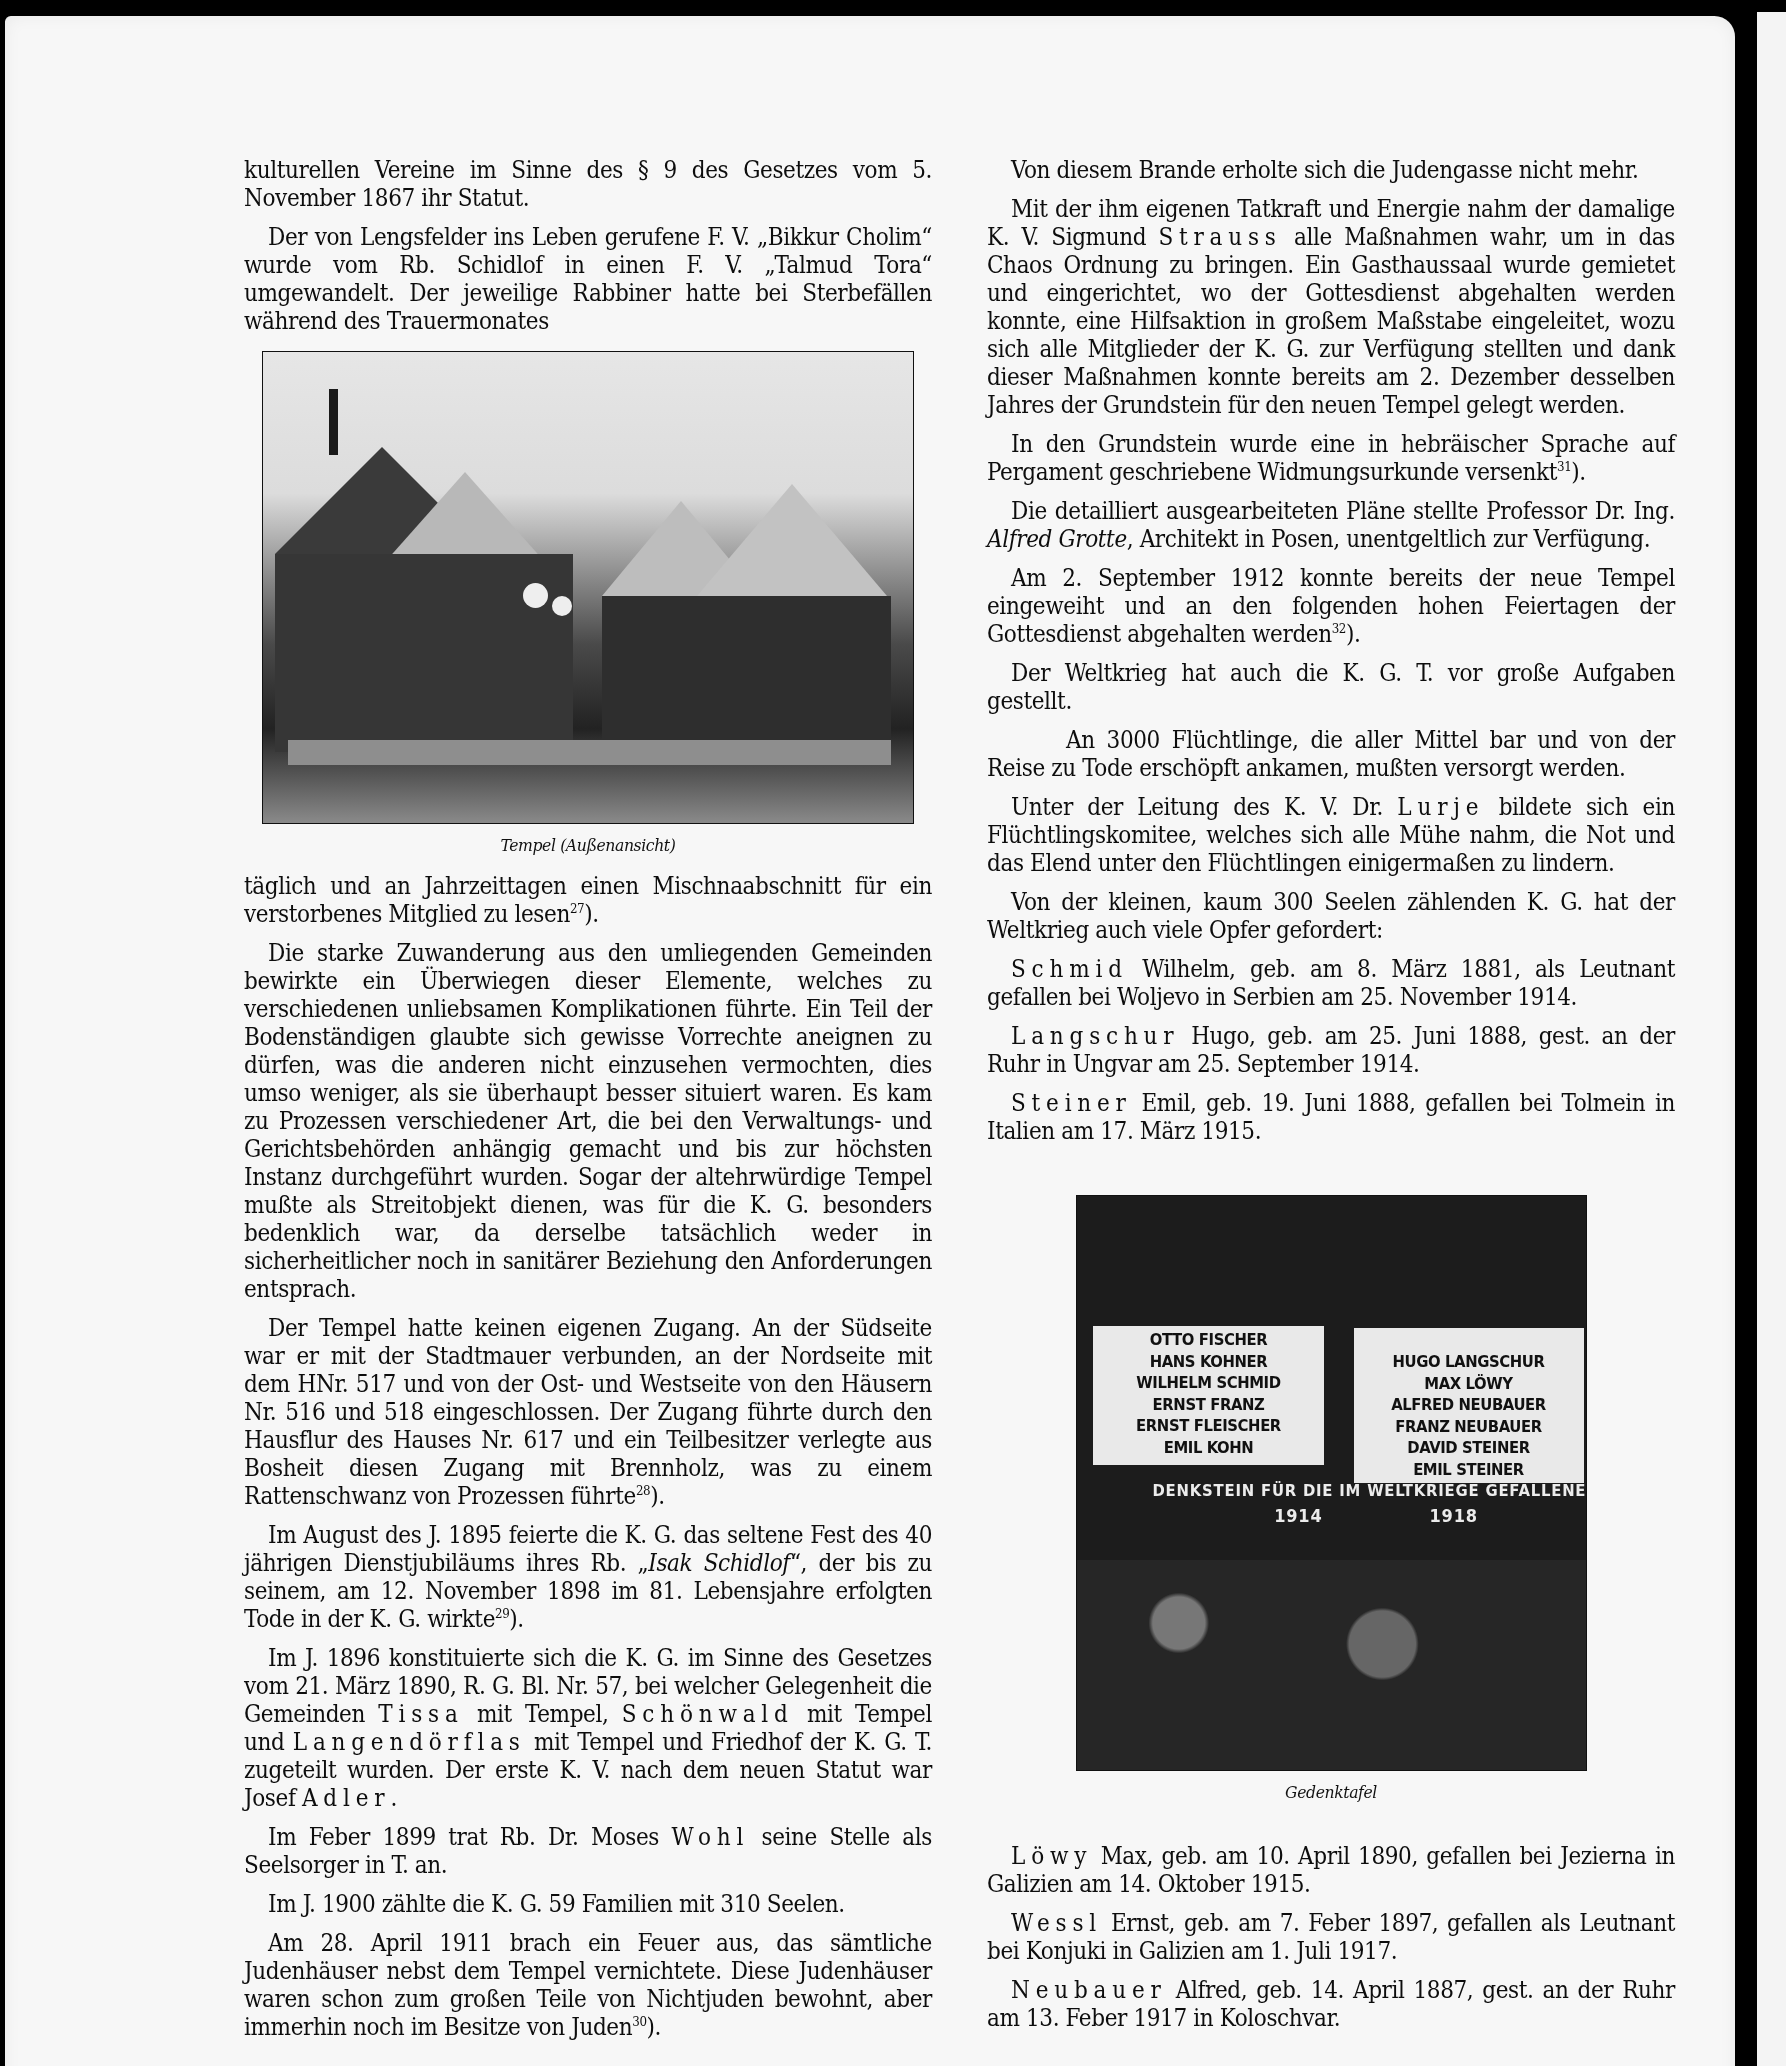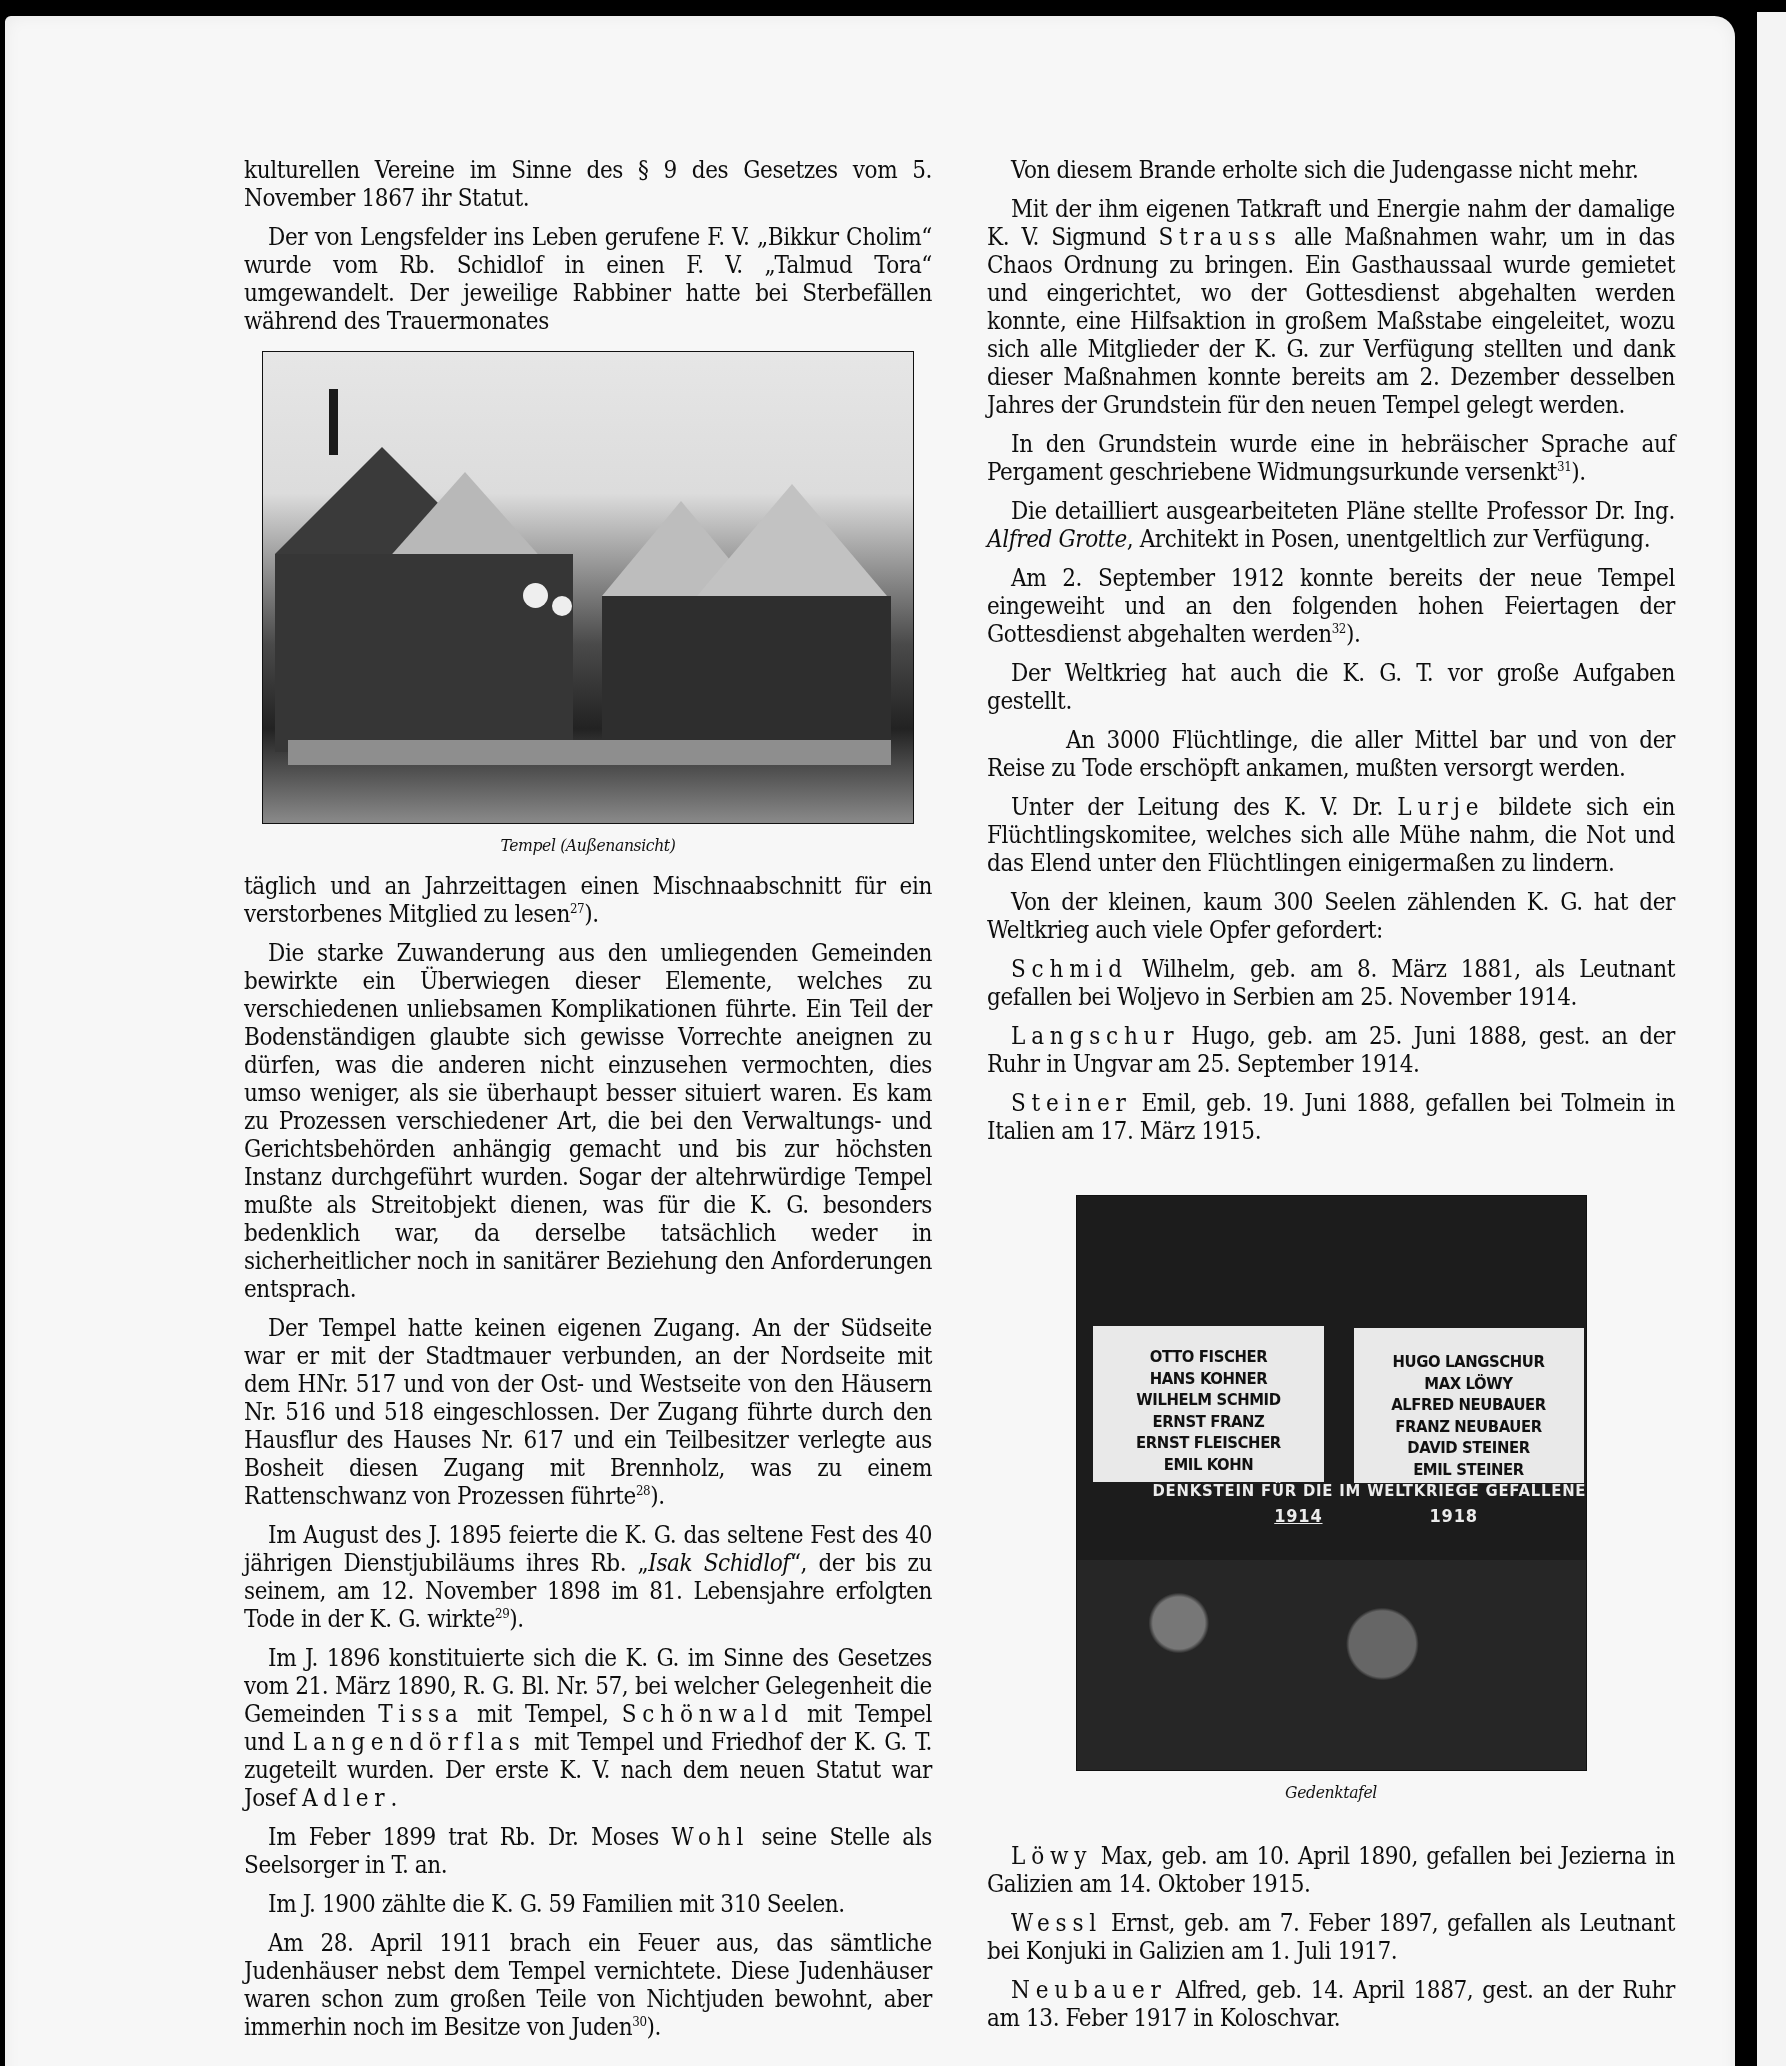--- a/index.html
+++ b/index.html
@@ -84,39 +84,39 @@
   <p class="ind">Der Weltkrieg hat auch die K. G. T. vor große Aufgaben gestellt.</p>
   <p class="ind2">An 3000 Flüchtlinge, die aller Mittel bar und von der Reise zu Tode erschöpft ankamen, mußten versorgt werden.</p>
   <p class="ind"><span>Unter der Leitung des K. V. Dr. </span><span class="sp">Lurje</span><span> bildete sich ein Flüchtlingskomitee, welches sich alle Mühe nahm, die Not und das Elend unter den Flüchtlingen einigermaßen zu lindern.</span></p>
   <p class="ind">Von der kleinen, kaum 300 Seelen zählenden K. G. hat der Weltkrieg auch viele Opfer gefordert:</p>
   <p class="ind"><span class="sp">Schmid</span><span> Wilhelm, geb. am 8. März 1881, als Leutnant gefallen bei Woljevo in Serbien am 25. November 1914.</span></p>
   <p class="ind"><span class="sp">Langschur</span><span> Hugo, geb. am 25. Juni 1888, gest. an der Ruhr in Ungvar am 25. September 1914.</span></p>
   <p class="ind"><span class="sp">Steiner</span><span> Emil, geb. 19. Juni 1888, gefallen bei Tolmein in Italien am 17. März 1915.</span></p>
 
   <div class="figure" style="margin-top:50px;margin-bottom:37px;">
     <div class="photo plaque">
-      <div class="plaque-panel" style="left:16.5px;top:130px;width:231px;height:136px;padding-top:20px;">
+      <div class="plaque-panel" style="left:16.5px;top:130px;width:231px;height:136px;padding-top:3px;">
         <div>OTTO FISCHER</div>
         <div>HANS KOHNER</div>
         <div>WILHELM SCHMID</div>
         <div>ERNST FRANZ</div>
         <div>ERNST FLEISCHER</div>
         <div>EMIL KOHN</div>
       </div>
       <div class="plaque-panel" style="left:277px;top:132px;width:230px;height:132px;padding-top:23px;">
         <div>HUGO LANGSCHUR</div>
         <div>MAX LÖWY</div>
         <div>ALFRED NEUBAUER</div>
         <div>FRANZ NEUBAUER</div>
         <div>DAVID STEINER</div>
         <div>EMIL STEINER</div>
       </div>
       <div class="plaque-inscr" style="top:281px;font-size:16.5px;">DENKSTEIN FÜR DIE IM WELTKRIEGE GEFALLENEN</div>
       <div class="plaque-inscr" style="top:306px;font-size:18px;">
-        <span style="margin-right:107px;text-decoration:underline;">1914</span><span>1918</span>
+        <span style="margin-right:107px;">1914</span><span>1918</span>
       </div>
       <div class="bldg" style="left:0;top:364px;width:100%;height:210px;background:radial-gradient(circle at 20% 30%, #777 0 6%, transparent 7%), radial-gradient(circle at 60% 40%, #666 0 10%, transparent 11%), #262626;"></div>
     </div>
     <div class="caption">Gedenktafel</div>
   </div>
 
   <p class="ind"><span class="sp">Löwy</span><span> Max, geb. am 10. April 1890, gefallen bei Jezierna in Galizien am 14. Oktober 1915.</span></p>
   <p class="ind"><span class="sp">Wessl</span><span> Ernst, geb. am 7. Feber 1897, gefallen als Leutnant bei Konjuki in Galizien am 1. Juli 1917.</span></p>
   <p class="ind"><span class="sp">Neubauer</span><span> Alfred, geb. 14. April 1887, gest. an der Ruhr am 13. Feber 1917 in Koloschvar.</span></p>
 </div>

